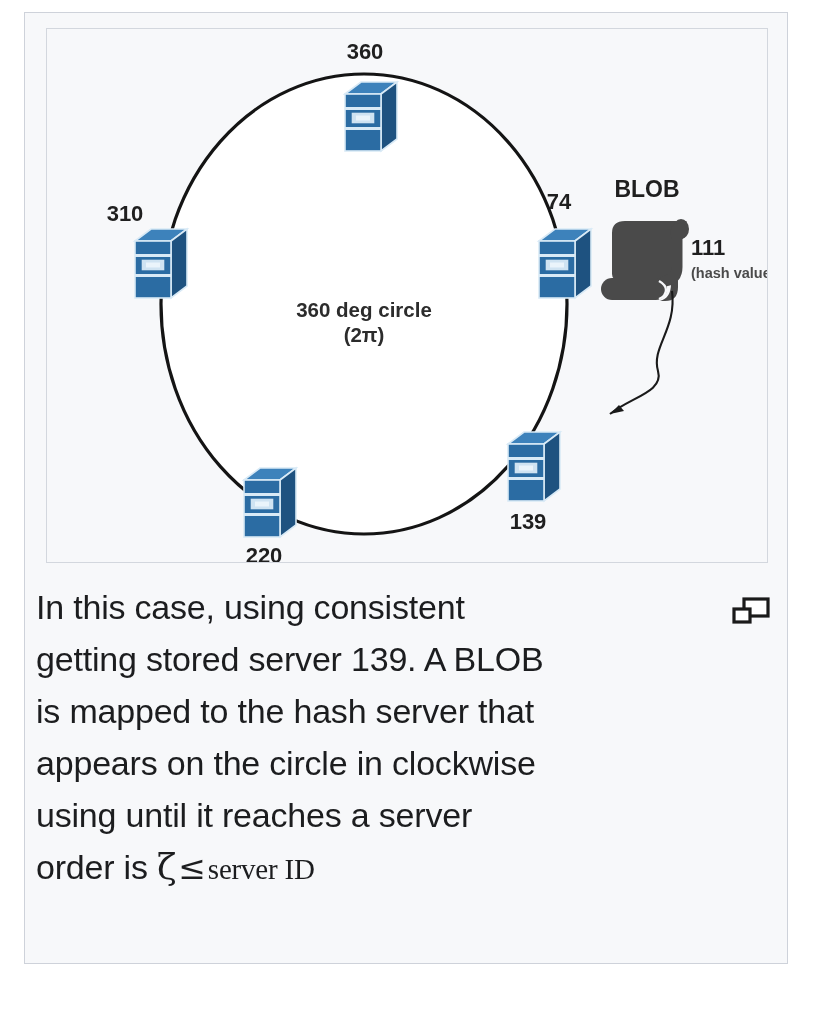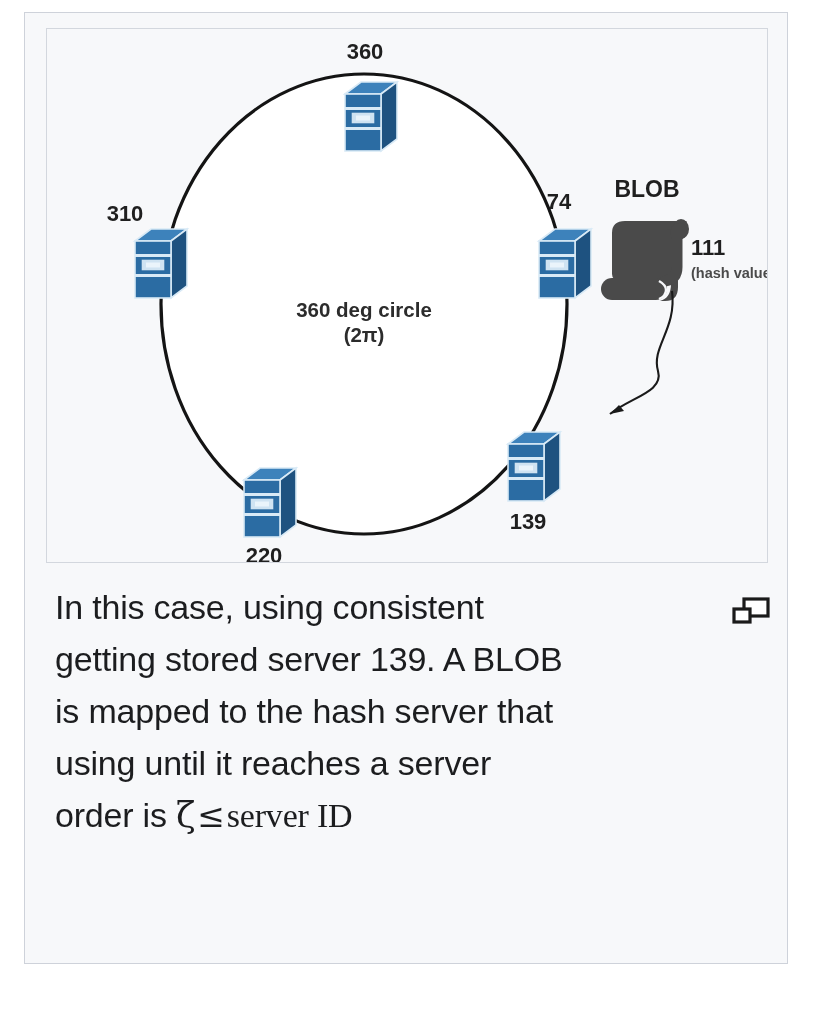--- a/index.html
+++ b/index.html
@@ -51,34 +51,34 @@
     left: 0;
     top: 0;
     width: 720px;
     height: 533px;
     display: block;
   }
 
   
   .caption {
     position: absolute;
-    left: 30px;
+    left: 11px;
     top: 568px;
     width: 722px;
     color: #1c1d1f;
     font-size: 34px;
     line-height: 52px;
     letter-spacing: -0.2px;
   }
   .caption .line {
     white-space: nowrap;
   }
   .math {
     font-family: "Liberation Serif", "DejaVu Serif", serif;
-    font-size: 34px;
+    font-size: 29px;
   }
   .math-zeta {
     font-family: "DejaVu Serif", "Liberation Serif", serif;
     font-size: 36px;
   }
   .math-le {
     font-family: "DejaVu Serif", "Liberation Serif", serif;
     font-size: 33px;
     padding: 0 2px;
   }
@@ -190,20 +190,21 @@
           <path d="M625,262 C 630,300 604,318 611,342 C 617,363 584,368 563,385" fill="none" stroke="#1a1a1a" stroke-width="2.1"></path>
           <path d="M563,385 l14,-3 l-5,-6 Z" fill="#1a1a1a"></path>
         </g>
       </svg>
     </div>
 
     <div class="caption">
       <div class="line">In this case, using consistent</div>
       <div class="line">getting stored server 139. A BLOB</div>
       <div class="line">is mapped to the hash server that</div>
+      <div class="line">appears on the circle in clockwise</div>
       <div class="line">using until it reaches a server</div>
       <div class="line"><span>order is </span><span class="math-zeta">ζ</span><span class="math-le">≤</span><span class="math">server ID</span></div>
     </div>
 
     <div class="restore-icon">
       <svg viewBox="0 0 40 34" width="40" height="34">
         <rect x="13" y="3" width="24" height="17" fill="#ffffff" stroke="#1a1a1a" stroke-width="3.2"></rect>
         <rect x="3" y="13" width="16" height="13" fill="#ffffff" stroke="#1a1a1a" stroke-width="3.2"></rect>
       </svg>
     </div>

